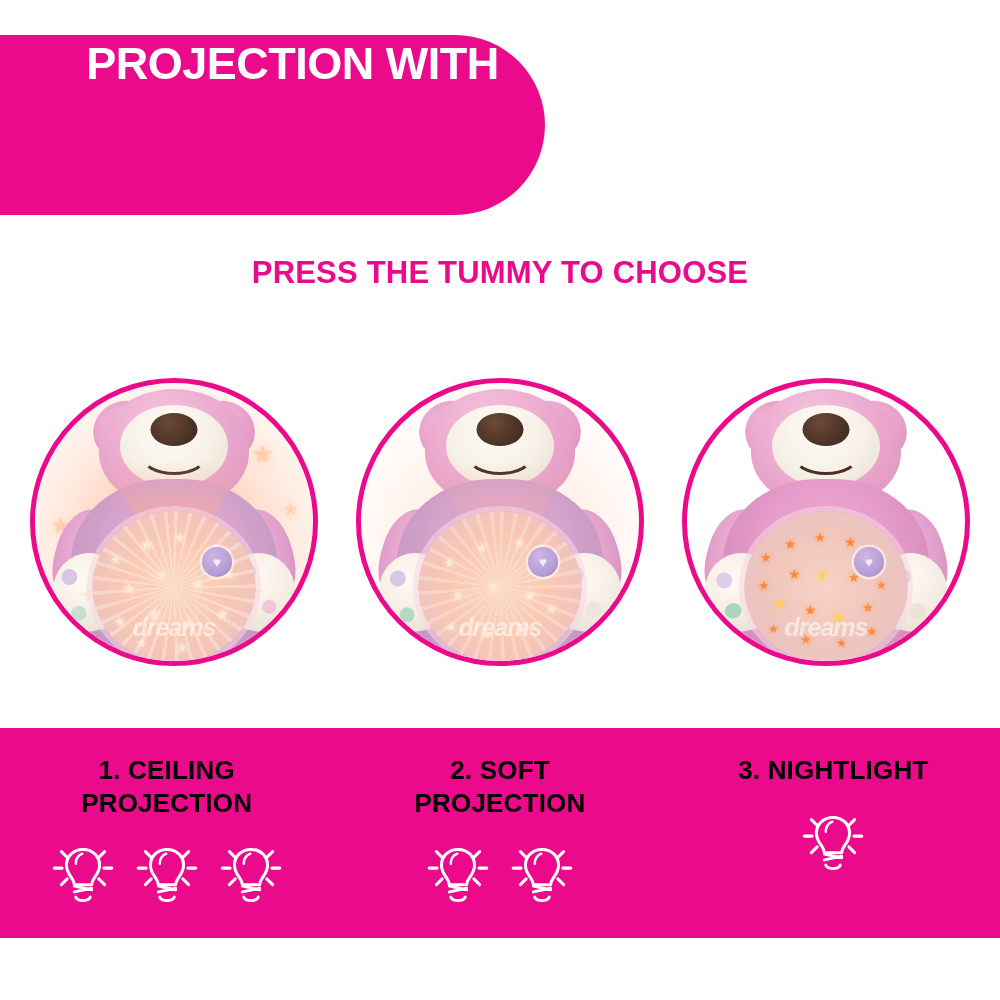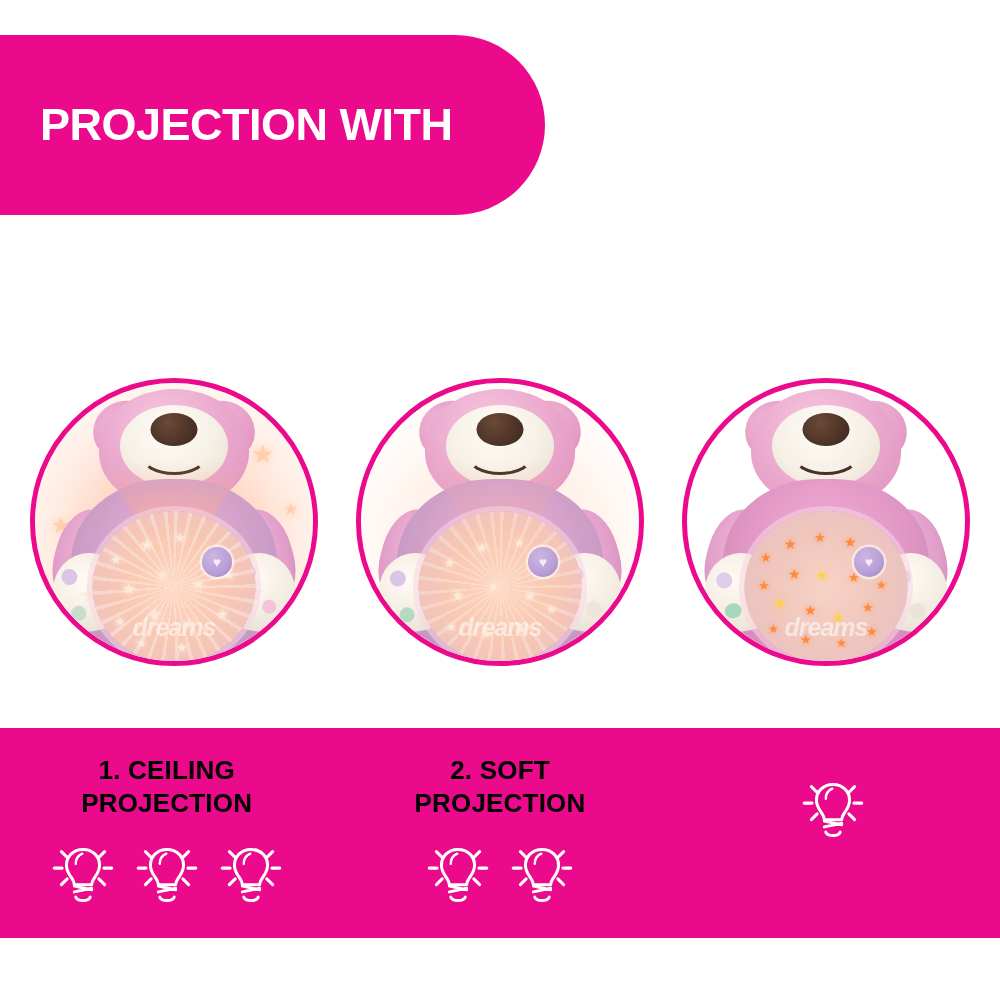--- a/index.html
+++ b/index.html
@@ -11,21 +11,21 @@
     position:relative;
   }
 
   
   #header-banner{
     position:absolute;left:0;top:35px;
     width:545px;height:180px;
     background:var(--pink,#EC0A8C);
     border-top-right-radius:92px;
     border-bottom-right-radius:92px;
-    display:flex;flex-direction:column;
+    display:flex;flex-direction:row;
     justify-content:center;
     padding-left:40px;
     box-sizing:border-box;
   }
   .banner-line{
     color:#ffffff;
     font-size:45px;
     font-weight:bold;
     letter-spacing:-0.5px;
     line-height:1.28;
@@ -232,20 +232,21 @@
   .bulb{ width:72px;height:72px;display:block; }
 </style>
 </head>
 <body>
 
 <div id="header-banner">
   <div class="banner-line">PROJECTION WITH</div>
 </div>
 
 <div id="subtitle-block">
+  <div class="subtitle-line">PRESS THE TUMMY TO CHOOSE</div>
 </div>
 
 <div id="circles-row">
 
   <div class="product-circle">
     <div class="circle-inner">
       <div class="room-glow glow-strong"></div>
 
       <span class="wall-star" style="left:216px;top:58px;font-size:26px;">★</span>
       <span class="wall-star" style="left:248px;top:118px;font-size:17px;">★</span>
@@ -466,20 +467,21 @@
           <path d="M40 40 c0-7 4-12 9-14" stroke-width="3.4"></path>
           <path d="M38 71 l24 5 M38 79 l24 -5"></path>
           <path d="M40 86 c0 3 5 5 10 5 s10-2 10-5"></path>
           <path d="M10 46 h11 M79 46 h11 M20 23 l8 8 M72 31 l8 -8 M20 69 l8 -8 M72 61 l8 8"></path>
         </g>
       </svg>
     </div>
   </div>
 
   <div class="bar-col">
+    <div class="col-label">3. NIGHTLIGHT</div>
     <div class="bulb-row">
       <svg class="bulb" viewBox="0 0 100 100">
         <g fill="none" stroke="#ffffff" stroke-width="4.2" stroke-linecap="round" stroke-linejoin="round">
           <path d="M50 20 C36 20 27 30 27 42 c0 9 5 14 8 19 2 3 3 5 3 8 h24 c0-3 1-5 3-8 3-5 8-10 8-19 0-12-9-22-23-22 z"></path>
           <path d="M40 40 c0-7 4-12 9-14" stroke-width="3.4"></path>
           <path d="M38 71 l24 5 M38 79 l24 -5"></path>
           <path d="M40 86 c0 3 5 5 10 5 s10-2 10-5"></path>
           <path d="M10 46 h11 M79 46 h11 M20 23 l8 8 M72 31 l8 -8 M20 69 l8 -8 M72 61 l8 8"></path>
         </g>
       </svg>

